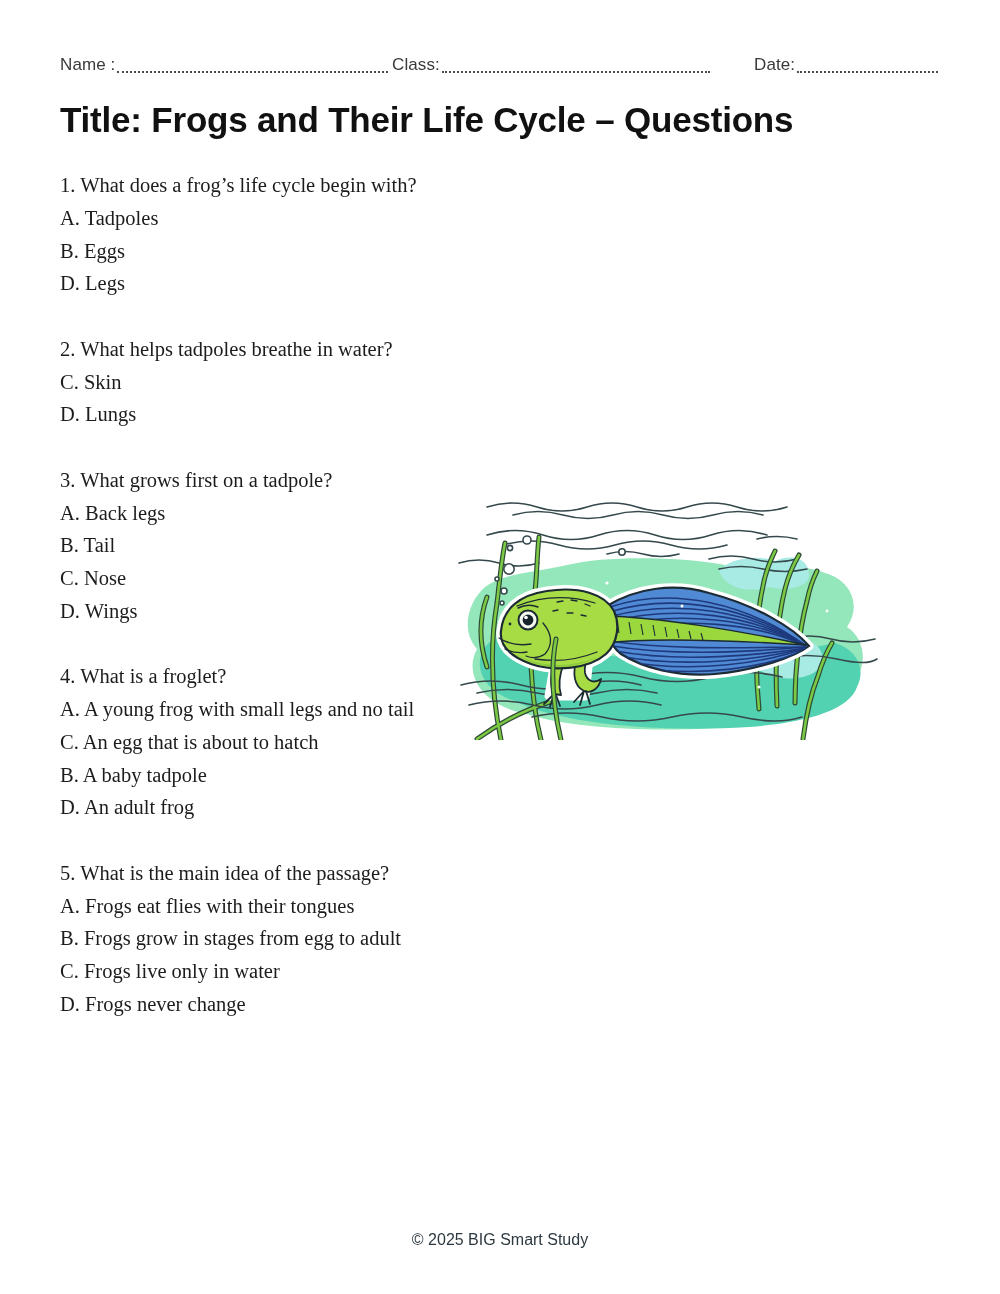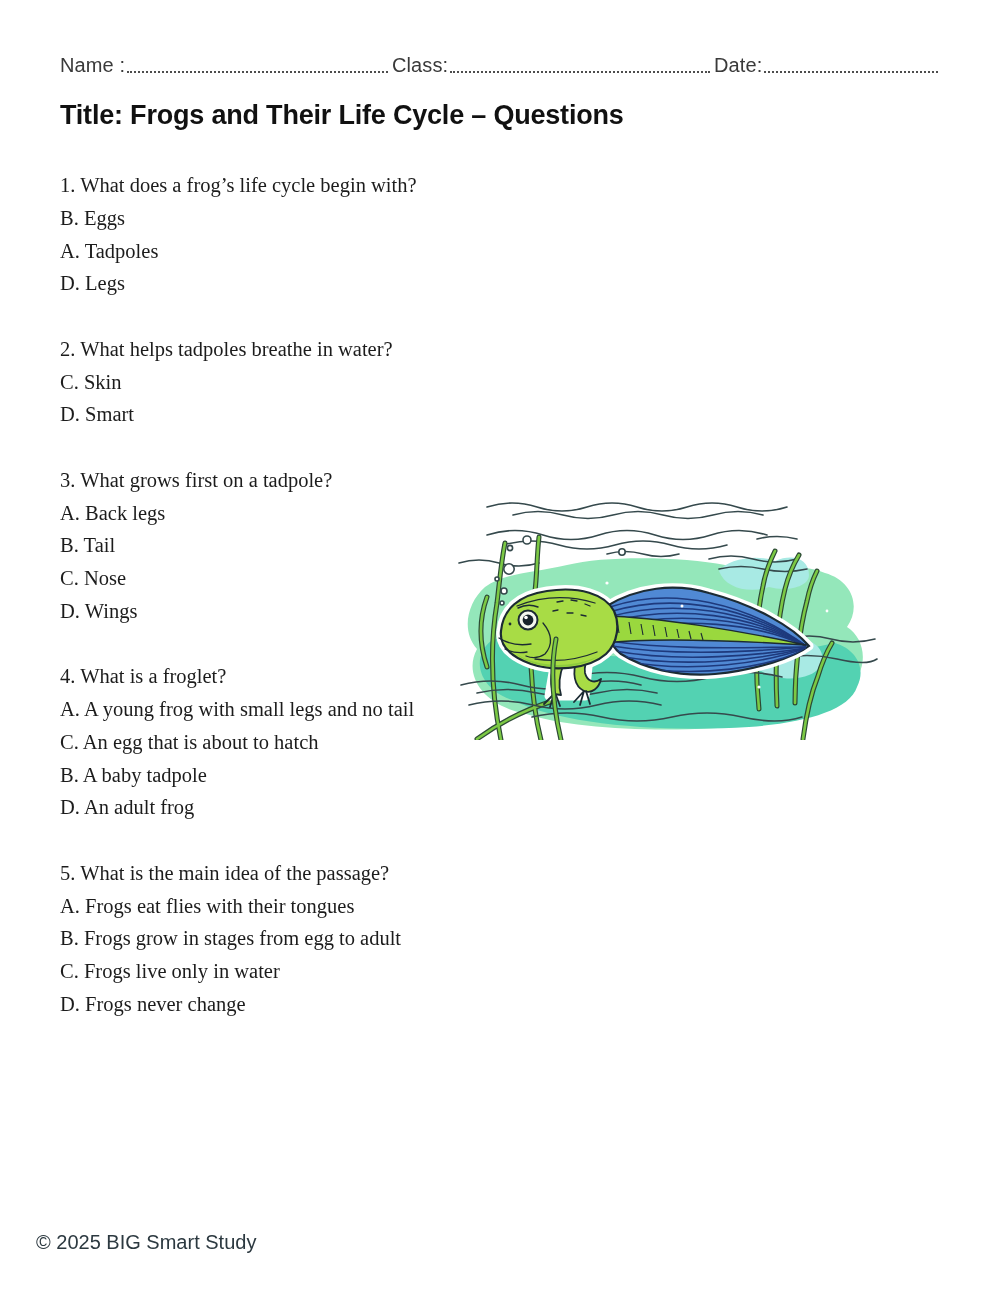--- a/index.html
+++ b/index.html
@@ -4,44 +4,44 @@
 <style>
   html,body{margin:0;padding:0;background:#ffffff;}
   .page{
     position:relative;width:1000px;height:1294px;background:#ffffff;overflow:hidden;
     font-family:"Liberation Sans","DejaVu Sans",sans-serif;
   }
   
   .header-row{
     position:absolute;left:60px;right:58px;top:53px;
     display:flex;align-items:flex-end;
-    font-size:20px;color:#3a3a3a;letter-spacing:.1px;
+    font-size:17px;color:#3a3a3a;letter-spacing:.1px;
   }
   .hseg{display:flex;align-items:flex-end;}
   .hseg-name{width:332px;}
   .hseg-class{width:322px;}
-  .hseg-date{flex:1;}
+  .hseg-date{flex:1;margin-left:40px;}
   .hlabel{white-space:pre;line-height:24px;}
   .dots{flex:1;border-bottom:2.5px dotted #4d4d4d;margin:0 4px 4px 2px;height:18px;}
   
   .title{
     position:absolute;left:60px;top:100px;margin:0;
-    font-size:27px;font-weight:700;color:#111111;letter-spacing:-.2px;
+    font-size:35px;font-weight:700;color:#111111;letter-spacing:-.2px;
   }
   
   .content{
     position:absolute;left:60px;top:169px;width:620px;
     font-size:20.5px;line-height:32.75px;color:#1c1c1c;
   }
   .qblock{margin:0 0 32.75px 0;padding:0;font-family:Liberation Serif, serif;}
   .qline{white-space:pre;}
   
   .footer{
     position:absolute;left:0;right:0;top:1231px;
-    font-size:20px;color:#2c3940;margin-left:36px;
+    text-align:center;font-size:16px;color:#2c3940;
   }
   
   .illo{position:absolute;left:457px;top:491px;width:421px;height:249px;margin:0;}
   .illo svg{display:block;width:100%;height:100%;}
 </style>
 </head>
 <body>
 
 <div class="page">
 
@@ -59,29 +59,29 @@
       <span class="dots"></span>
     </div>
   </div>
 
   <h1 class="title">Title: Frogs and Their Life Cycle – Questions</h1>
 
   <div class="content">
 
     <section class="qblock">
       <div class="qline">1. What does a frog’s life cycle begin with?</div>
+      <div class="qline">A. Tadpoles</div>
       <div class="qline">B. Eggs</div>
-      <div class="qline">A. Tadpoles</div>
       <div class="qline">D. Legs</div>
     </section>
 
     <section class="qblock">
       <div class="qline">2. What helps tadpoles breathe in water?</div>
       <div class="qline">C. Skin</div>
-      <div class="qline">D. Smart</div>
+      <div class="qline">D. Lungs</div>
     </section>
 
     <section class="qblock">
       <div class="qline">3. What grows first on a tadpole?</div>
       <div class="qline">A. Back legs</div>
       <div class="qline">B. Tail</div>
       <div class="qline">C. Nose</div>
       <div class="qline">D. Wings</div>
     </section>
 

